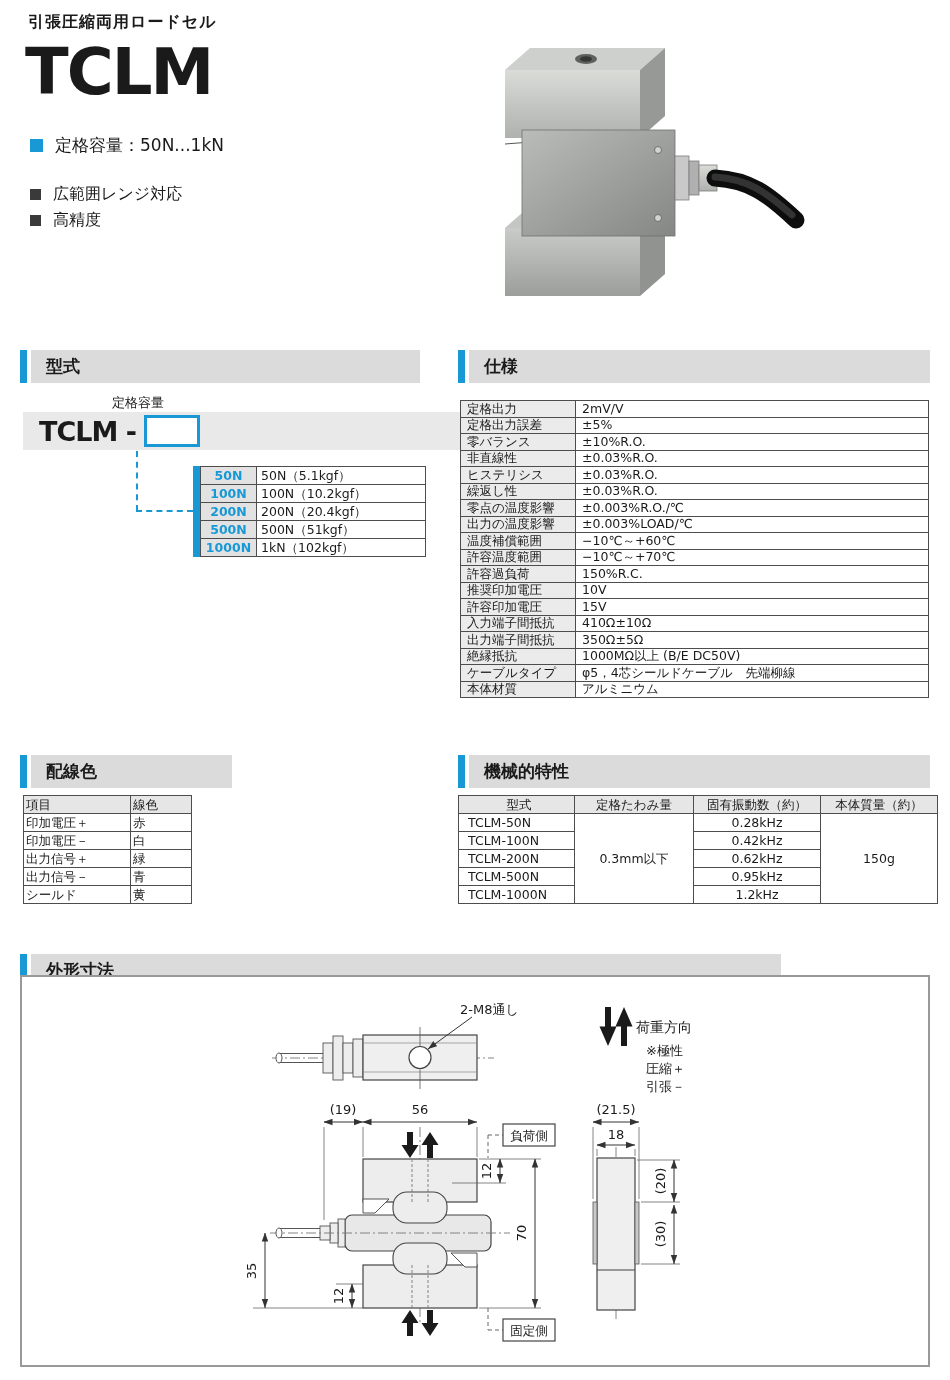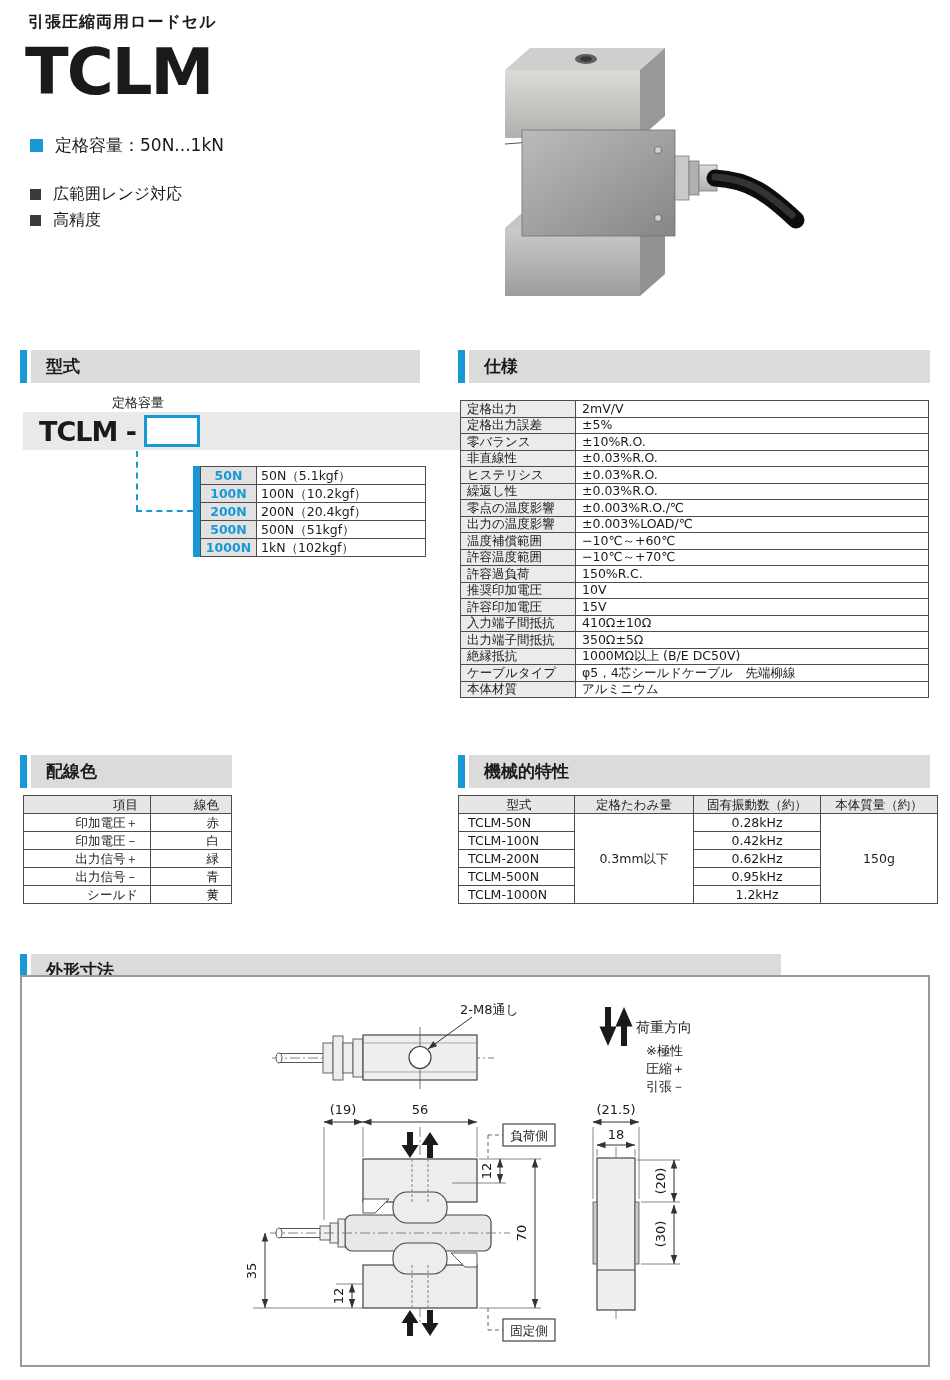--- a/index.html
+++ b/index.html
@@ -37,21 +37,21 @@
   .cap-table td.desc{width:160px;background:#fff;}
   
   .spec-table{position:absolute;left:460px;top:400px;}
   .spec-table table{table-layout:fixed;border:1.5px solid #4d4d4d;}
   .spec-table td{border:1px solid #4d4d4d;font-size:12.5px;line-height:14.5px;padding:0.5px 6px;height:14.5px;white-space:nowrap;}
   .spec-table td.n{width:102px;background:#EBEBEB;}
   .spec-table td.v{width:340px;background:#fff;}
   
   .wire-table{position:absolute;left:23px;top:795px;}
   .wire-table table{table-layout:fixed;border:1.5px solid #4d4d4d;}
-  .wire-table td{border:1px solid #4d4d4d;font-size:12.5px;line-height:15px;height:15px;padding:1px 12px;text-align:right;background:#fff;}
+  .wire-table td{border:1px solid #4d4d4d;font-size:12.5px;line-height:15px;height:15px;padding:1px 2px;text-align:left;background:#fff;}
   .wire-table td.h{background:#E6E6E6;}
   .wire-table td.c1{width:102px;}
   .wire-table td.c2{width:56px;margin-left:8px;}
   
   .mech-table{position:absolute;left:458px;top:795px;}
   .mech-table table{table-layout:fixed;border:1.5px solid #4d4d4d;}
   .mech-table td{border:1px solid #4d4d4d;font-size:12.5px;line-height:15px;height:15px;padding:1px 4px;text-align:center;background:#fff;}
   .mech-table td.h{background:#E6E6E6;}
   .mech-table td.model{text-align:left;padding-left:9px;width:102px;}
   .mech-table td.defl{width:110px;}

